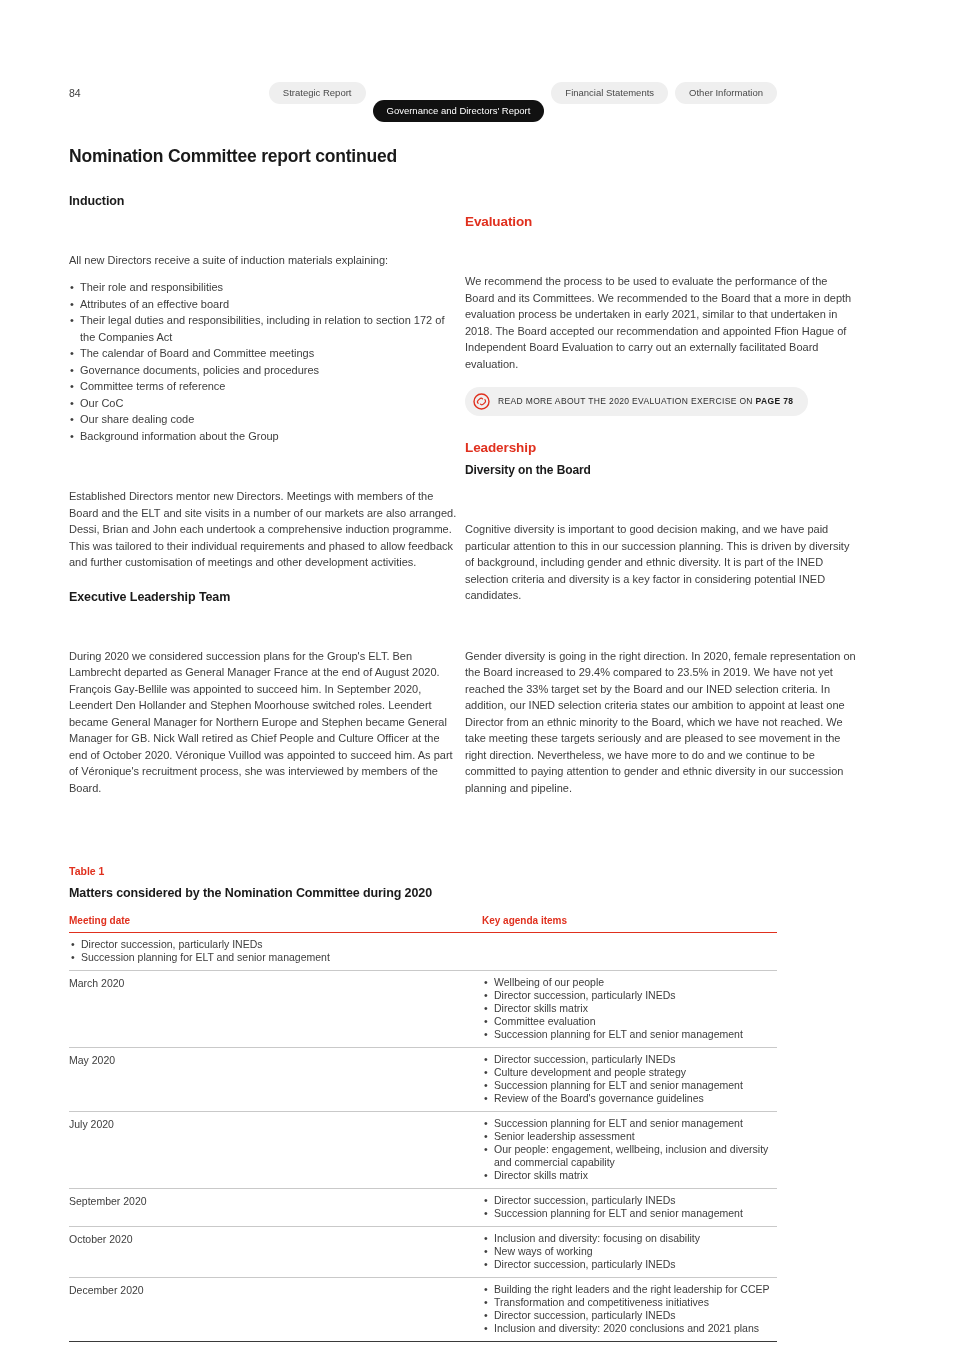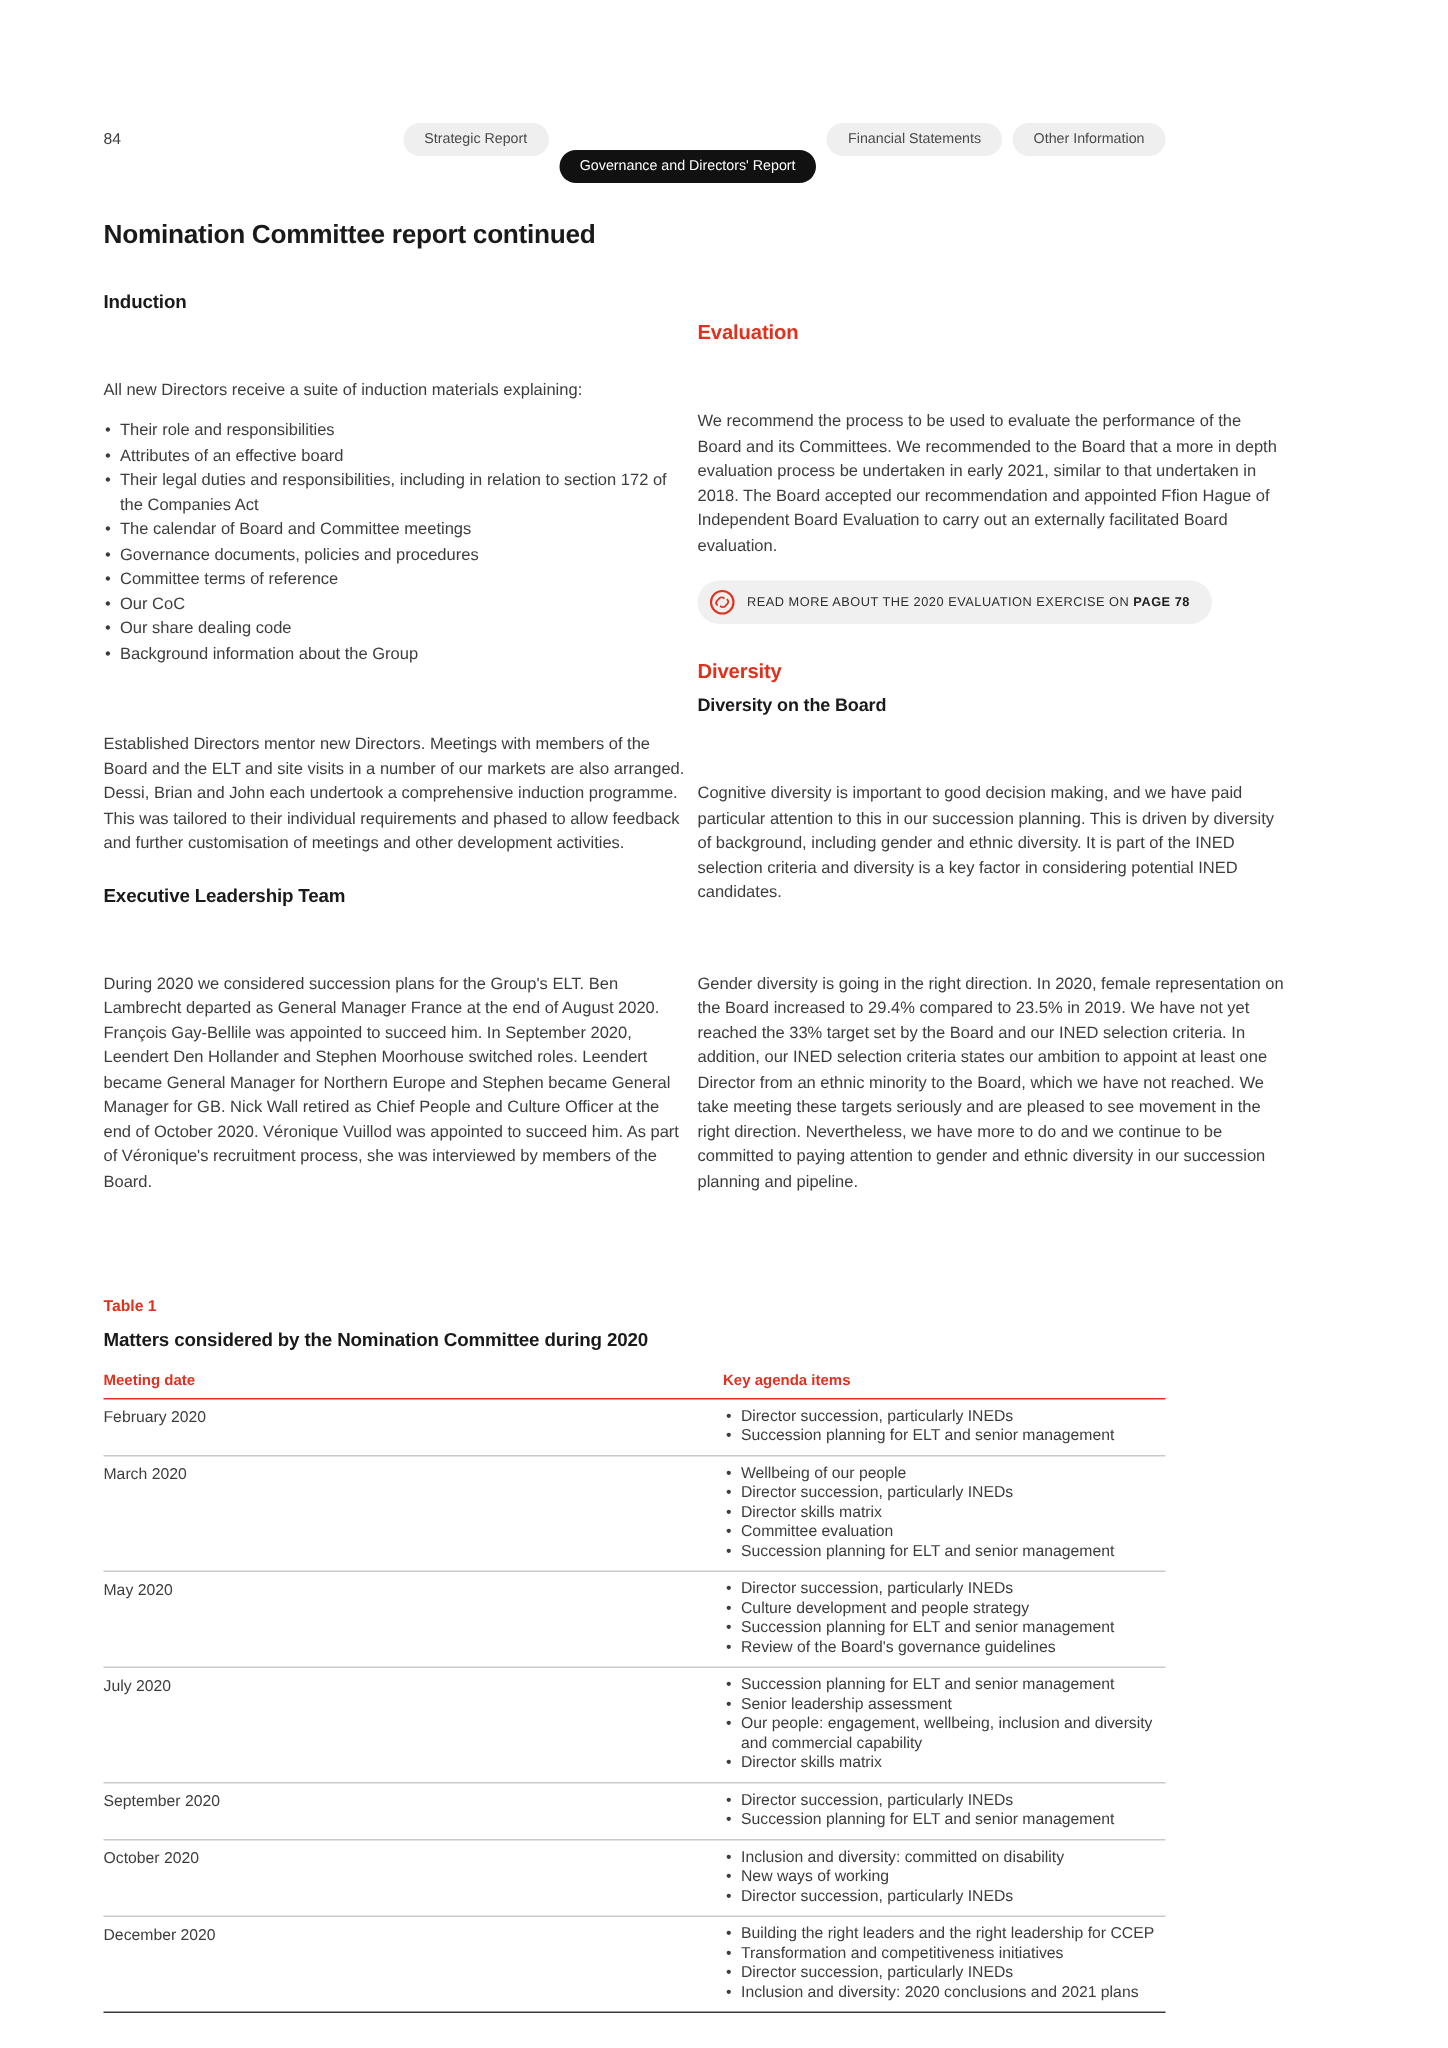--- a/index.html
+++ b/index.html
@@ -114,41 +114,40 @@
       <p class="body">We recommend the process to be used to evaluate the performance of the Board and its Committees. We recommended to the Board that a more in depth evaluation process be undertaken in early 2021, similar to that undertaken in 2018. The Board accepted our recommendation and appointed Ffion Hague of Independent Board Evaluation to carry out an externally facilitated Board evaluation.</p>
 
       <div class="readmore">
         <svg class="rm-icon" width="17" height="17" viewBox="0 0 17 17" aria-hidden="true">
           <circle cx="8.5" cy="8.5" r="7.5" fill="none" stroke-width="1.4"></circle>
           <path d="M5.1 10.3 C4.3 9.5 4.3 8.2 5.1 7.4 L6.7 5.8 C7.5 5.0 8.8 5.0 9.6 5.8 M11.9 6.7 C12.7 7.5 12.7 8.8 11.9 9.6 L10.3 11.2 C9.5 12.0 8.2 12.0 7.4 11.2" fill="none" stroke-width="1.2" stroke-linecap="round"></path>
         </svg>
         <span class="rm-text"><span>READ MORE ABOUT THE 2020 EVALUATION EXERCISE ON</span> <b>PAGE 78</b></span>
       </div>
 
-      <h2 class="red">Diversity</h2>
+      <h2 class="red">Leadership</h2>
       <h3 class="sub">Diversity on the Board</h3>
       <p class="body">Cognitive diversity is important to good decision making, and we have paid particular attention to this in our succession planning. This is driven by diversity of background, including gender and ethnic diversity. It is part of the INED selection criteria and diversity is a key factor in considering potential INED candidates.</p>
       <p class="body">Gender diversity is going in the right direction. In 2020, female representation on the Board increased to 29.4% compared to 23.5% in 2019. We have not yet reached the 33% target set by the Board and our INED selection criteria. In addition, our INED selection criteria states our ambition to appoint at least one Director from an ethnic minority to the Board, which we have not reached. We take meeting these targets seriously and are pleased to see movement in the right direction. Nevertheless, we have more to do and we continue to be committed to paying attention to gender and ethnic diversity in our succession planning and pipeline.</p>
     </div>
 
   </div>
 
   <section class="table-section">
     <div class="table-label">Table 1</div>
     <h3 class="table-title">Matters considered by the Nomination Committee during 2020</h3>
 
     <div class="table">
       <div class="thead">
         <div class="th">Meeting date</div>
         <div class="th">Key agenda items</div>
       </div>
       <div class="tbody">
 
           <div class="trow">
-            <div class="tdate">February 2020</div>
             <ul class="agenda">
 
                 <li>Director succession, particularly INEDs</li>
 
                 <li>Succession planning for ELT and senior management</li>
               </ul>
           </div>
 
           <div class="trow">
             <div class="tdate">March 2020</div>
@@ -201,21 +200,21 @@
                 <li>Director succession, particularly INEDs</li>
 
                 <li>Succession planning for ELT and senior management</li>
               </ul>
           </div>
 
           <div class="trow">
             <div class="tdate">October 2020</div>
             <ul class="agenda">
 
-                <li>Inclusion and diversity: committed on disability</li>
+                <li>Inclusion and diversity: focusing on disability</li>
 
                 <li>New ways of working</li>
 
                 <li>Director succession, particularly INEDs</li>
               </ul>
           </div>
 
           <div class="trow">
             <div class="tdate">December 2020</div>
             <ul class="agenda">

